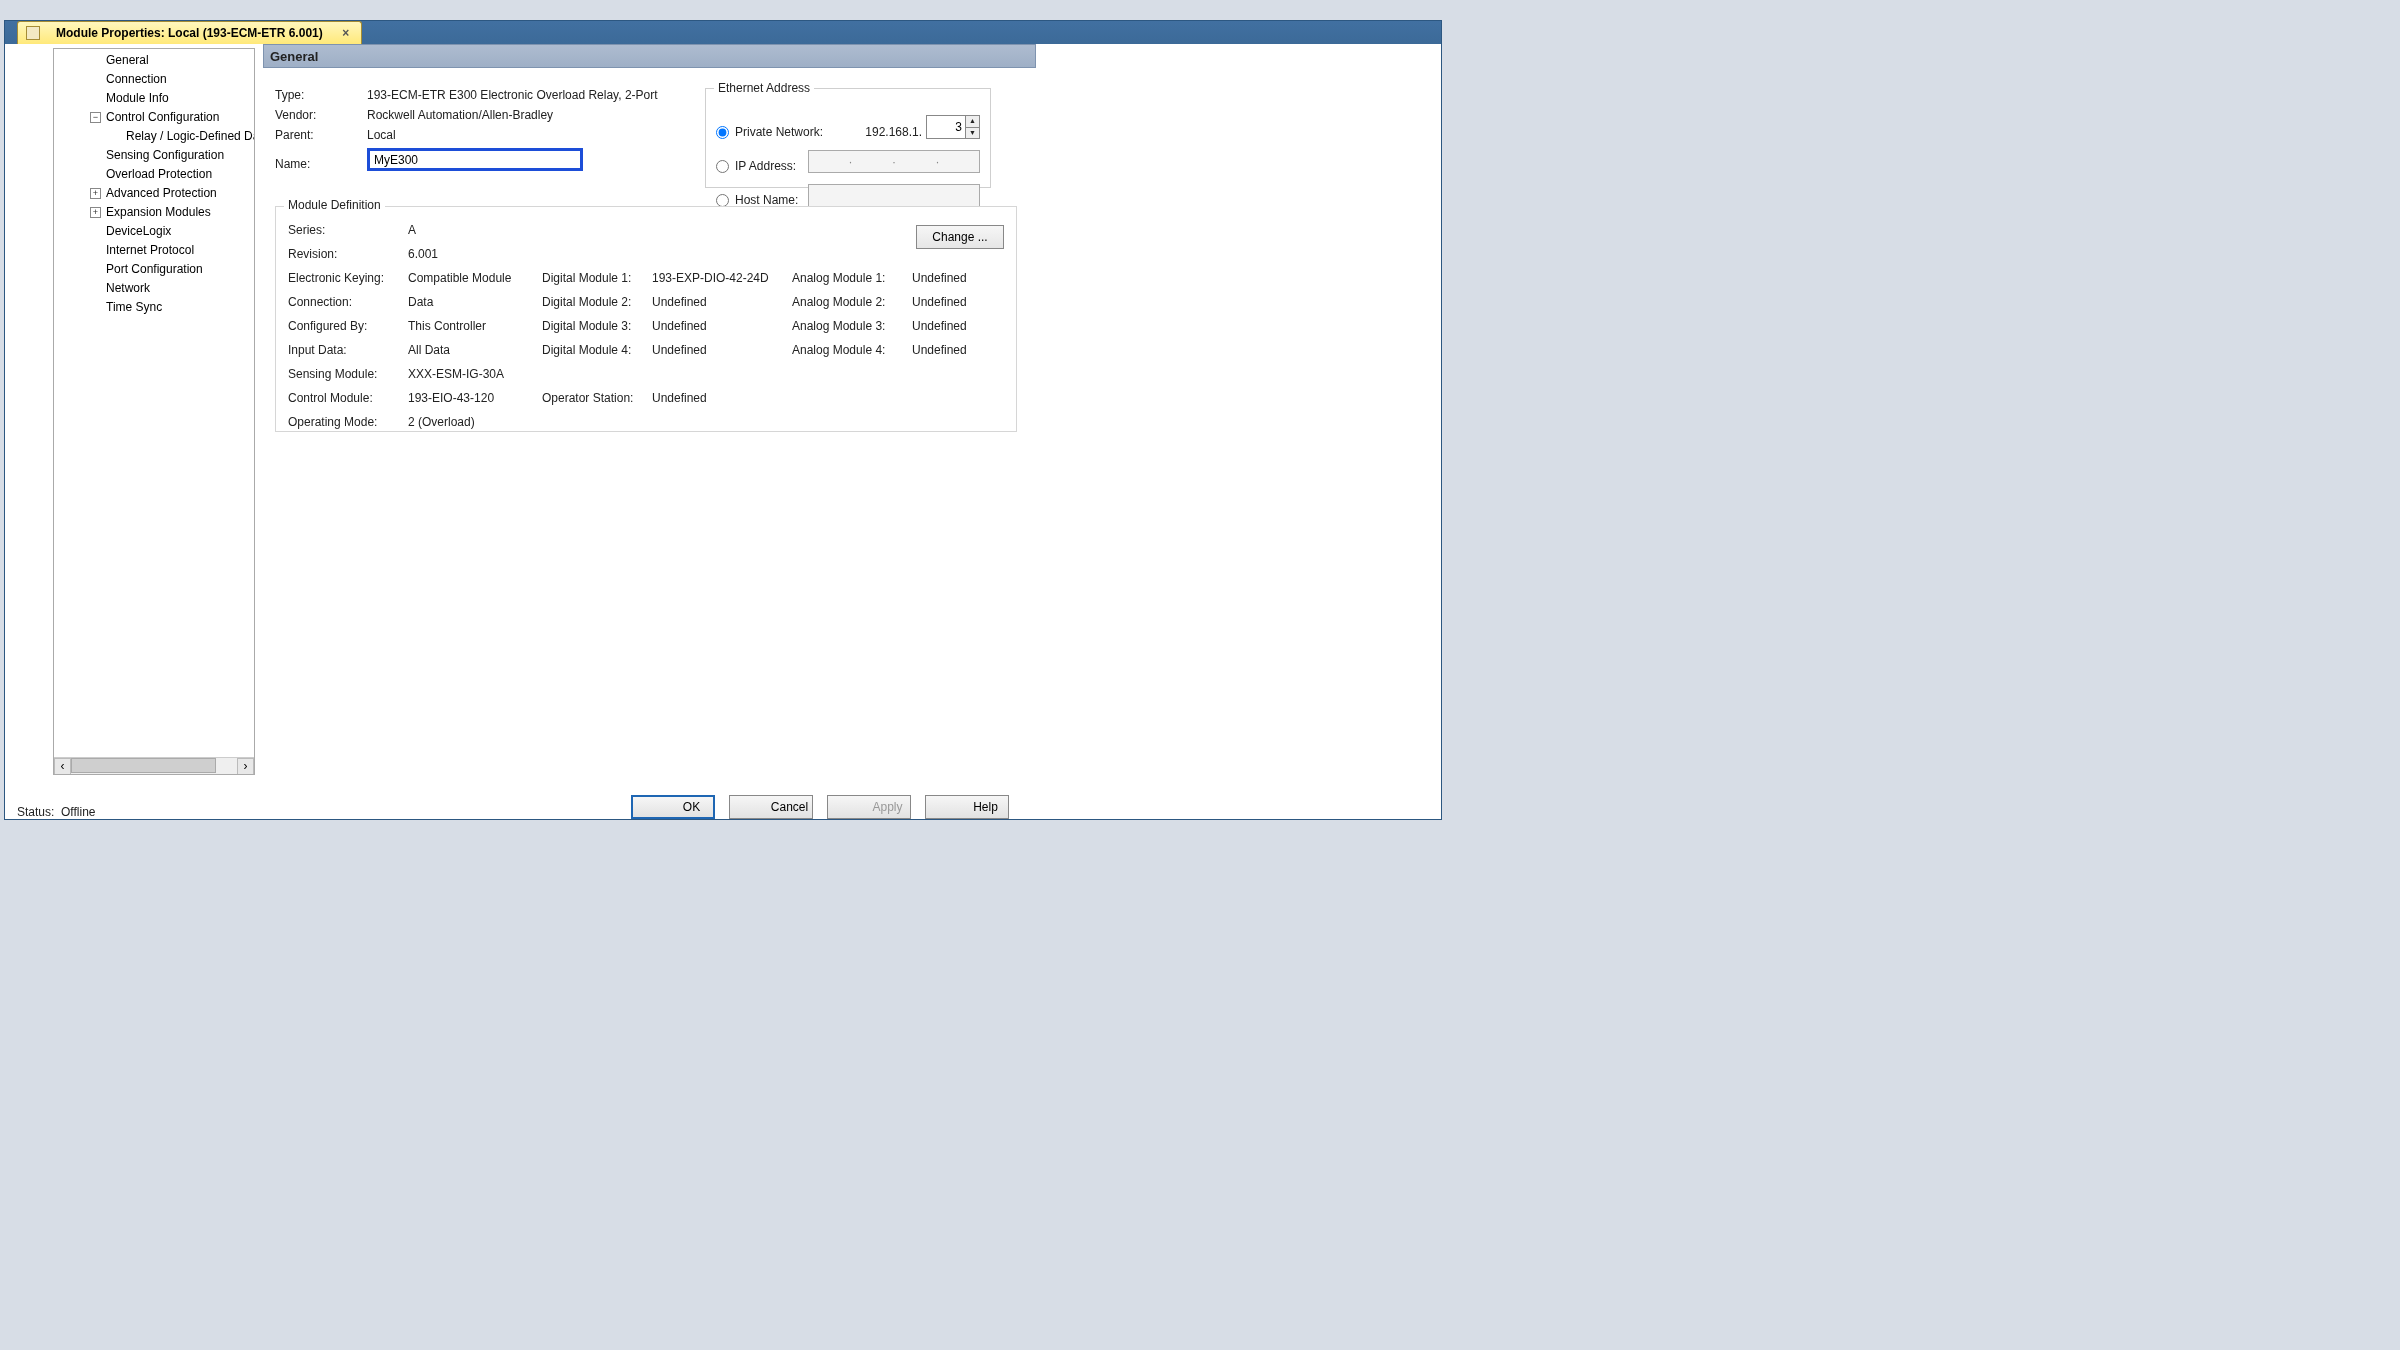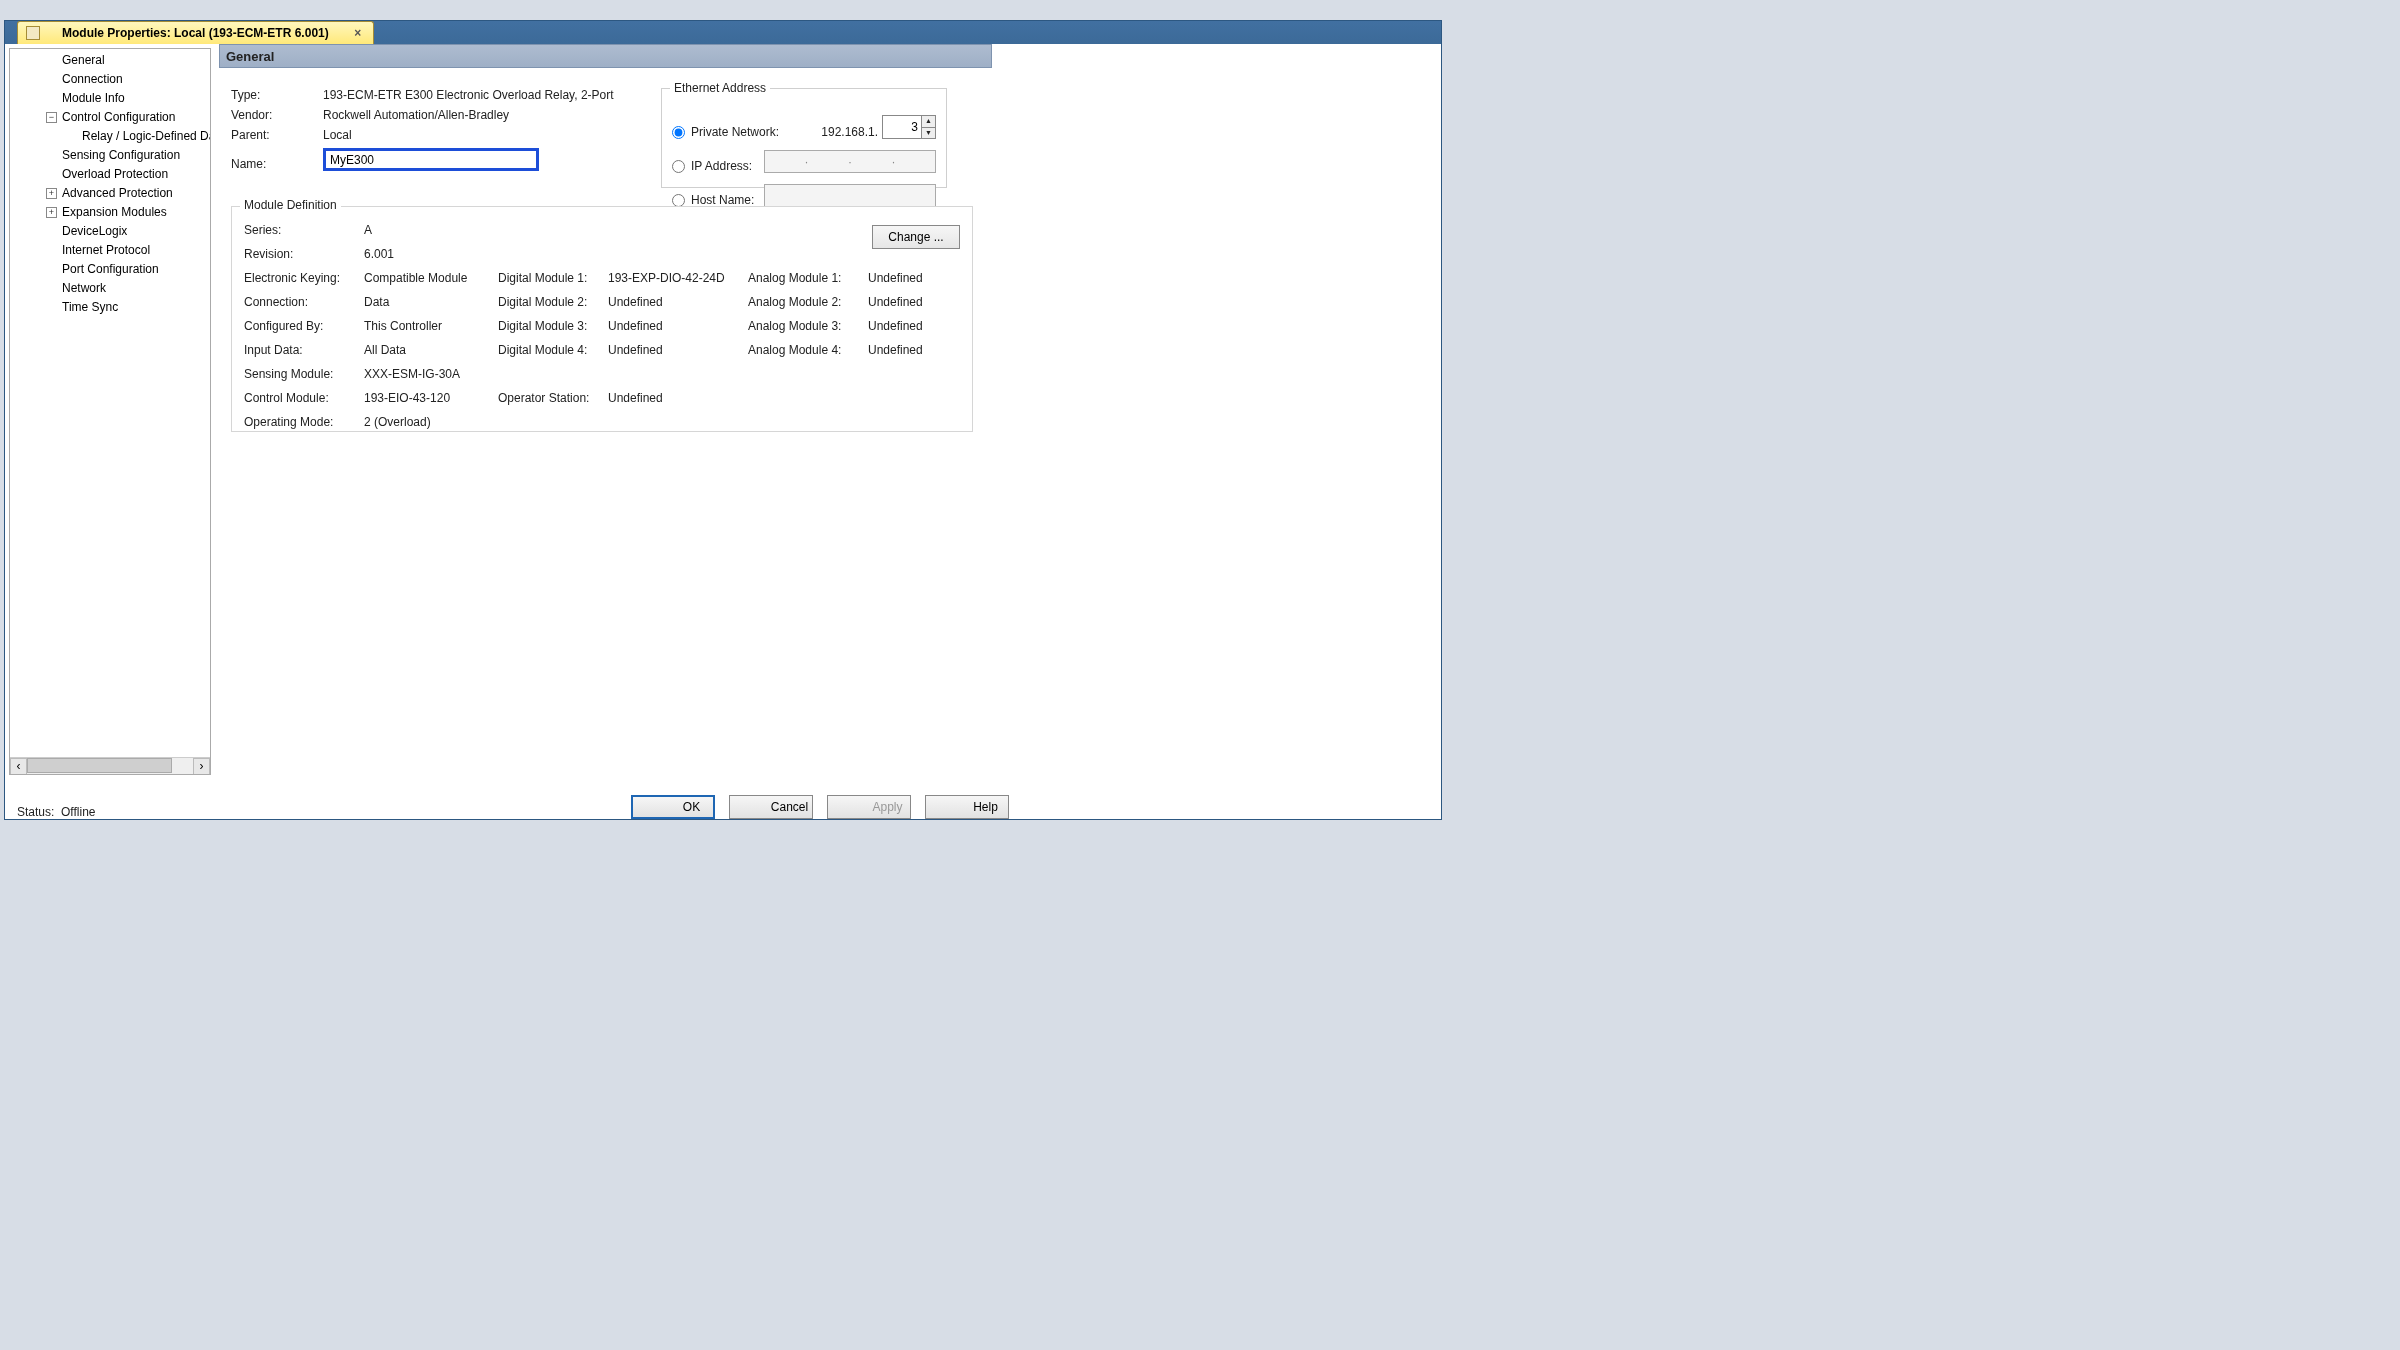--- a/index.html
+++ b/index.html
@@ -1,22 +1,22 @@
 <!DOCTYPE html>
 <html><head>
 <meta charset="utf-8">
 <style>
   * { box-sizing: border-box; margin: 0; padding: 0; font-family: "Segoe UI", Tahoma, sans-serif; font-size: 12px; }
   body { background: #d7dde6; width: 2400px; height: 1350px; overflow: hidden; }
   .app { position: absolute; left: 4px; top: 20px; width: 1438px; height: 800px; background: #fff; border: 1px solid #2c5781; }
   .tabstrip { height: 23px; background: linear-gradient(#4170a1,#3c6a98); display:flex; align-items:stretch; }
-  .tab { display:flex; align-items:center; gap:22px; padding:0 8px; background: linear-gradient(#fff7bd,#ffe97a); border:1px solid #a58c35; border-bottom:none; color:#000; font-weight:bold; margin-left:12px; border-radius:3px 3px 0 0;}
+  .tab { display:flex; align-items:center; gap:16px; padding:0 8px; background: linear-gradient(#fff7bd,#ffe97a); border:1px solid #a58c35; border-bottom:none; color:#000; font-weight:bold; margin-left:12px; border-radius:3px 3px 0 0;}
   .tab .ico { width:14px; height:14px; background:#f3e9c3; border:1px solid #a58c35; display:inline-block; }
   .tab-close { width:14px; height:14px; color:#555; font-weight:bold; display:flex; align-items:center; justify-content:center; cursor:pointer; }
-  .body { display:flex; height:calc(100% - 23px - 40px); }
+  .body { display:flex; height:calc(100% - 23px - 40px);margin-left:44px; }
   .sidebar { width:202px; border:1px solid #aaa; margin:4px; overflow:hidden; position:relative; background:#fff;}
   .tree { padding:2px 0; line-height:19px; color:#000; white-space:nowrap; }
   .tree div { padding-left:4px; }
   .tree .lvl1 { padding-left:52px; position:relative; }
   .tree .lvl2 { padding-left:72px; position:relative; }
   .tree .tog { position:absolute; left:36px; top:4px; width:11px; height:11px; border:1px solid #888; background:#fff; font-size:9px; line-height:9px; text-align:center; color:#333; cursor:pointer;}
   .tree .sel { background:#fff; }
   .hscroll { position:absolute; bottom:0; left:0; right:0; height:17px; background:#f0f0f0; border-top:1px solid #ccc; display:flex; align-items:center; }
   .hscroll .ar { width:17px; height:17px; border:1px solid #bbb; background:#e8e8e8; display:flex; align-items:center; justify-content:center; }
   .hscroll .track { flex:1; height:17px; background:#efefef; position:relative; }

